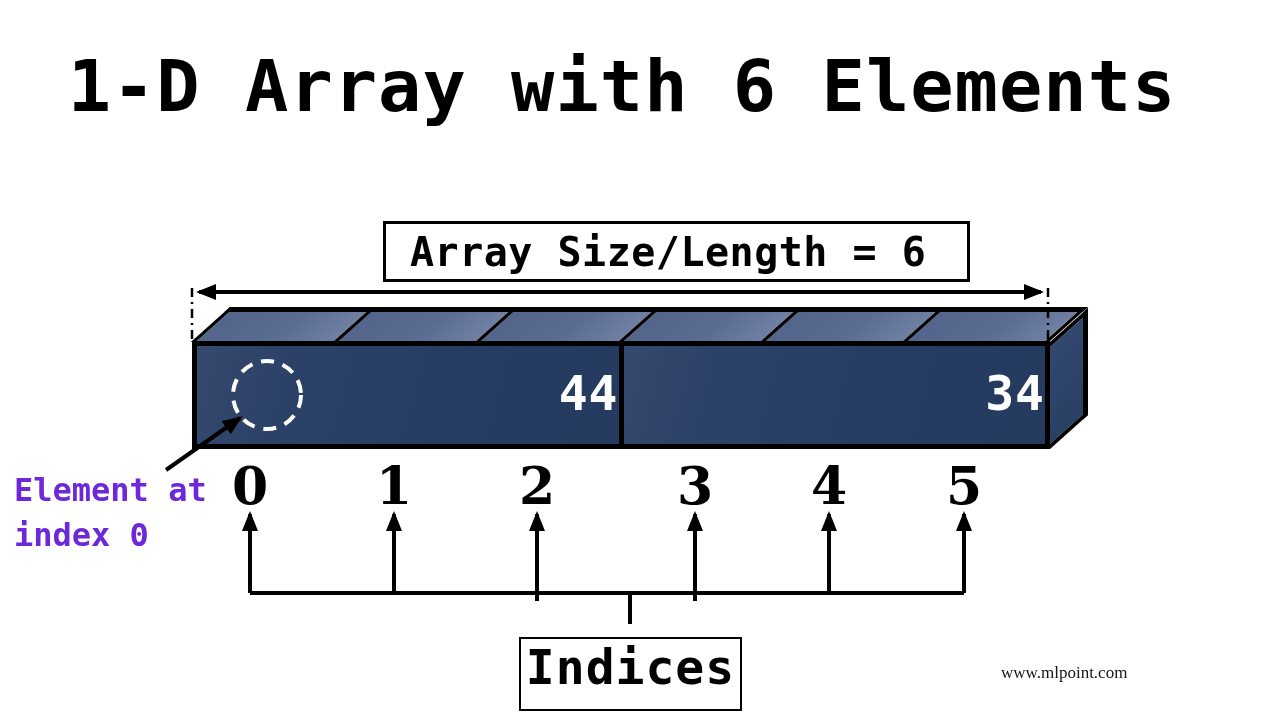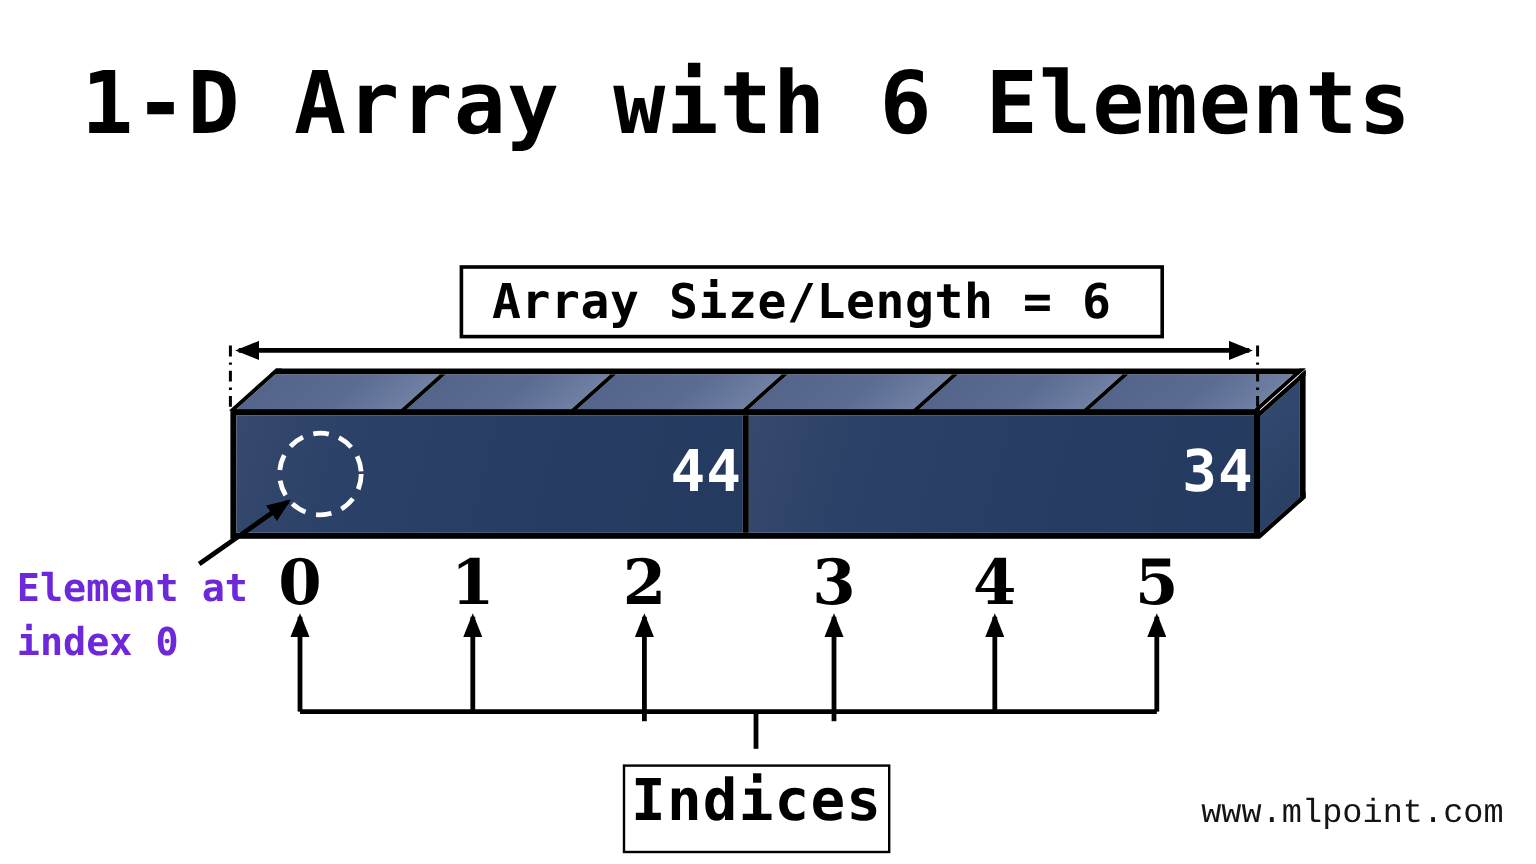--- a/index.html
+++ b/index.html
@@ -62,21 +62,21 @@
   
   .indices-box{
     position:absolute;left:519px;top:623px;width:223px;height:74px;
     border:2.5px solid #000;background:#fff;box-sizing:border-box;
     display:flex;justify-content:center;margin-top:14px;
   }
   .indices-box span{font-size:48px;font-weight:bold;color:#000;letter-spacing:1px;}
   
   .watermark{
     position:absolute;left:1001px;top:663px;
-    font-family:Liberation Mono, monospace;font-size:28px;color:#141414;
+    font-family:Liberation Serif, serif;font-size:17px;color:#141414;
   }
   
   .overlay{position:absolute;left:0;top:0;width:1280px;height:720px;pointer-events:none;z-index:5;}
 </style>
 </head>
 <body>
 
 <div class="title">1-D Array with 6 Elements</div>
 
 <div class="size-box">

